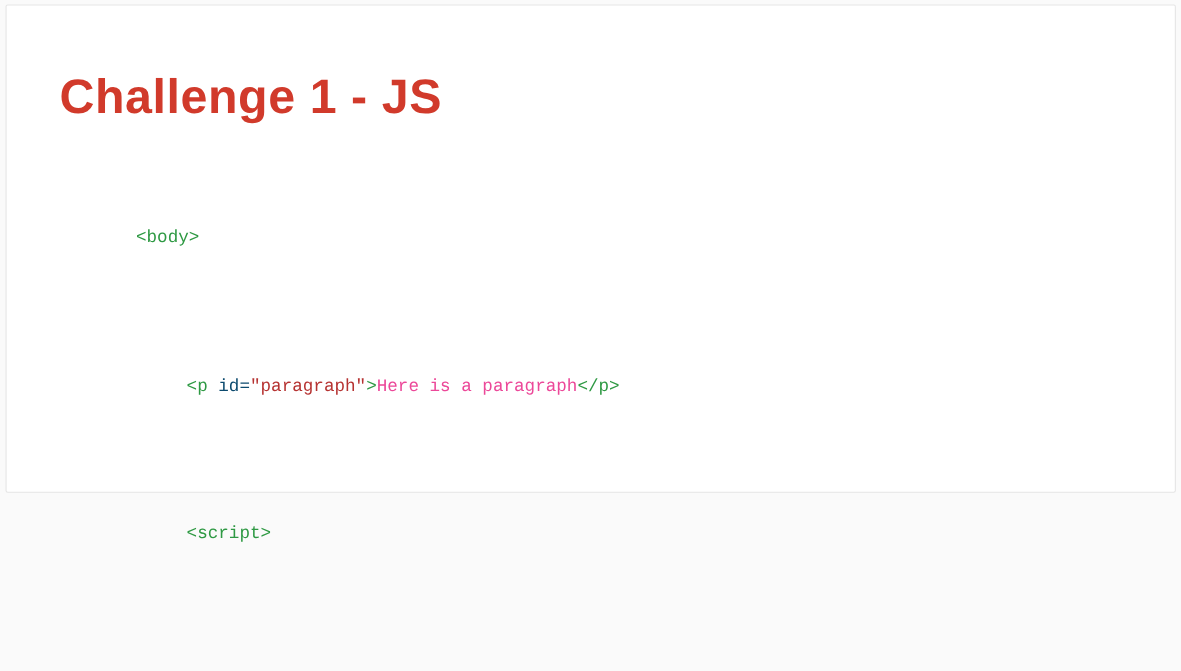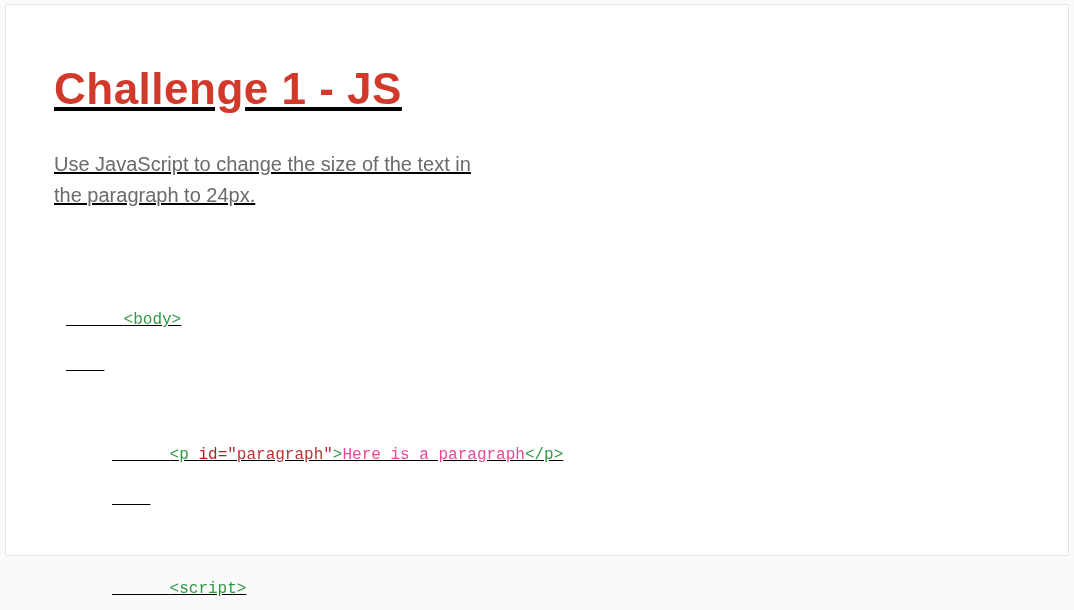--- a/index.html
+++ b/index.html
@@ -9,27 +9,26 @@
     }
     body {
       width: 1074px;
       height: 610px;
       background: #fafafa;
       font-family: -apple-system, BlinkMacSystemFont, "Segoe UI", Helvetica, Arial, sans-serif;
       position: relative;
     }
     .slide {
       width: 1064px;
-      height: 552px;
+      height: 444px;
       margin: 4px auto 0;
       background: #ffffff;
       border: 1px solid #e5e5e5;
       border-radius: 2px;
       padding: 60px 48px 40px 48px;
-      text-decoration: underline;
     }
     .title {
       font-size: 44px;
       font-weight: 900;
       color: #d13a2b;
       letter-spacing: 0.5px;
       margin-bottom: 36px;
       line-height: 1.1;
     }
     .description {
@@ -50,35 +49,34 @@
     .code-line {
       white-space: pre;
     }
     .indent-1 {
       padding-left: 46px;
     }
     .tag {
       color: #2e9943;
     }
     .attr-name {
-      color: #b91c1c;
+      color: #0c4a6e;
     }
     .attr-value {
       color: #b63332;
     }
     .text-content {
       color: #ec4899;
     }
   </style>
 </head>
 <body>
 
 <div class="slide">
   <h1 class="title">Challenge 1 - JS</h1>
-  <p class="description">Use JavaScript to change the size of the text in the paragraph to 24px.</p>
 
   <div class="code-block">
 
     <div class="code-line">
       <span class="tag">&lt;body&gt;</span>
     </div>
 
     <div class="code-line indent-1">
       <span class="tag">&lt;p </span><span class="attr-name">id=</span><span class="attr-value">"paragraph"</span><span class="tag">&gt;</span><span class="text-content">Here is a paragraph</span><span class="tag">&lt;/p&gt;</span>
     </div>

